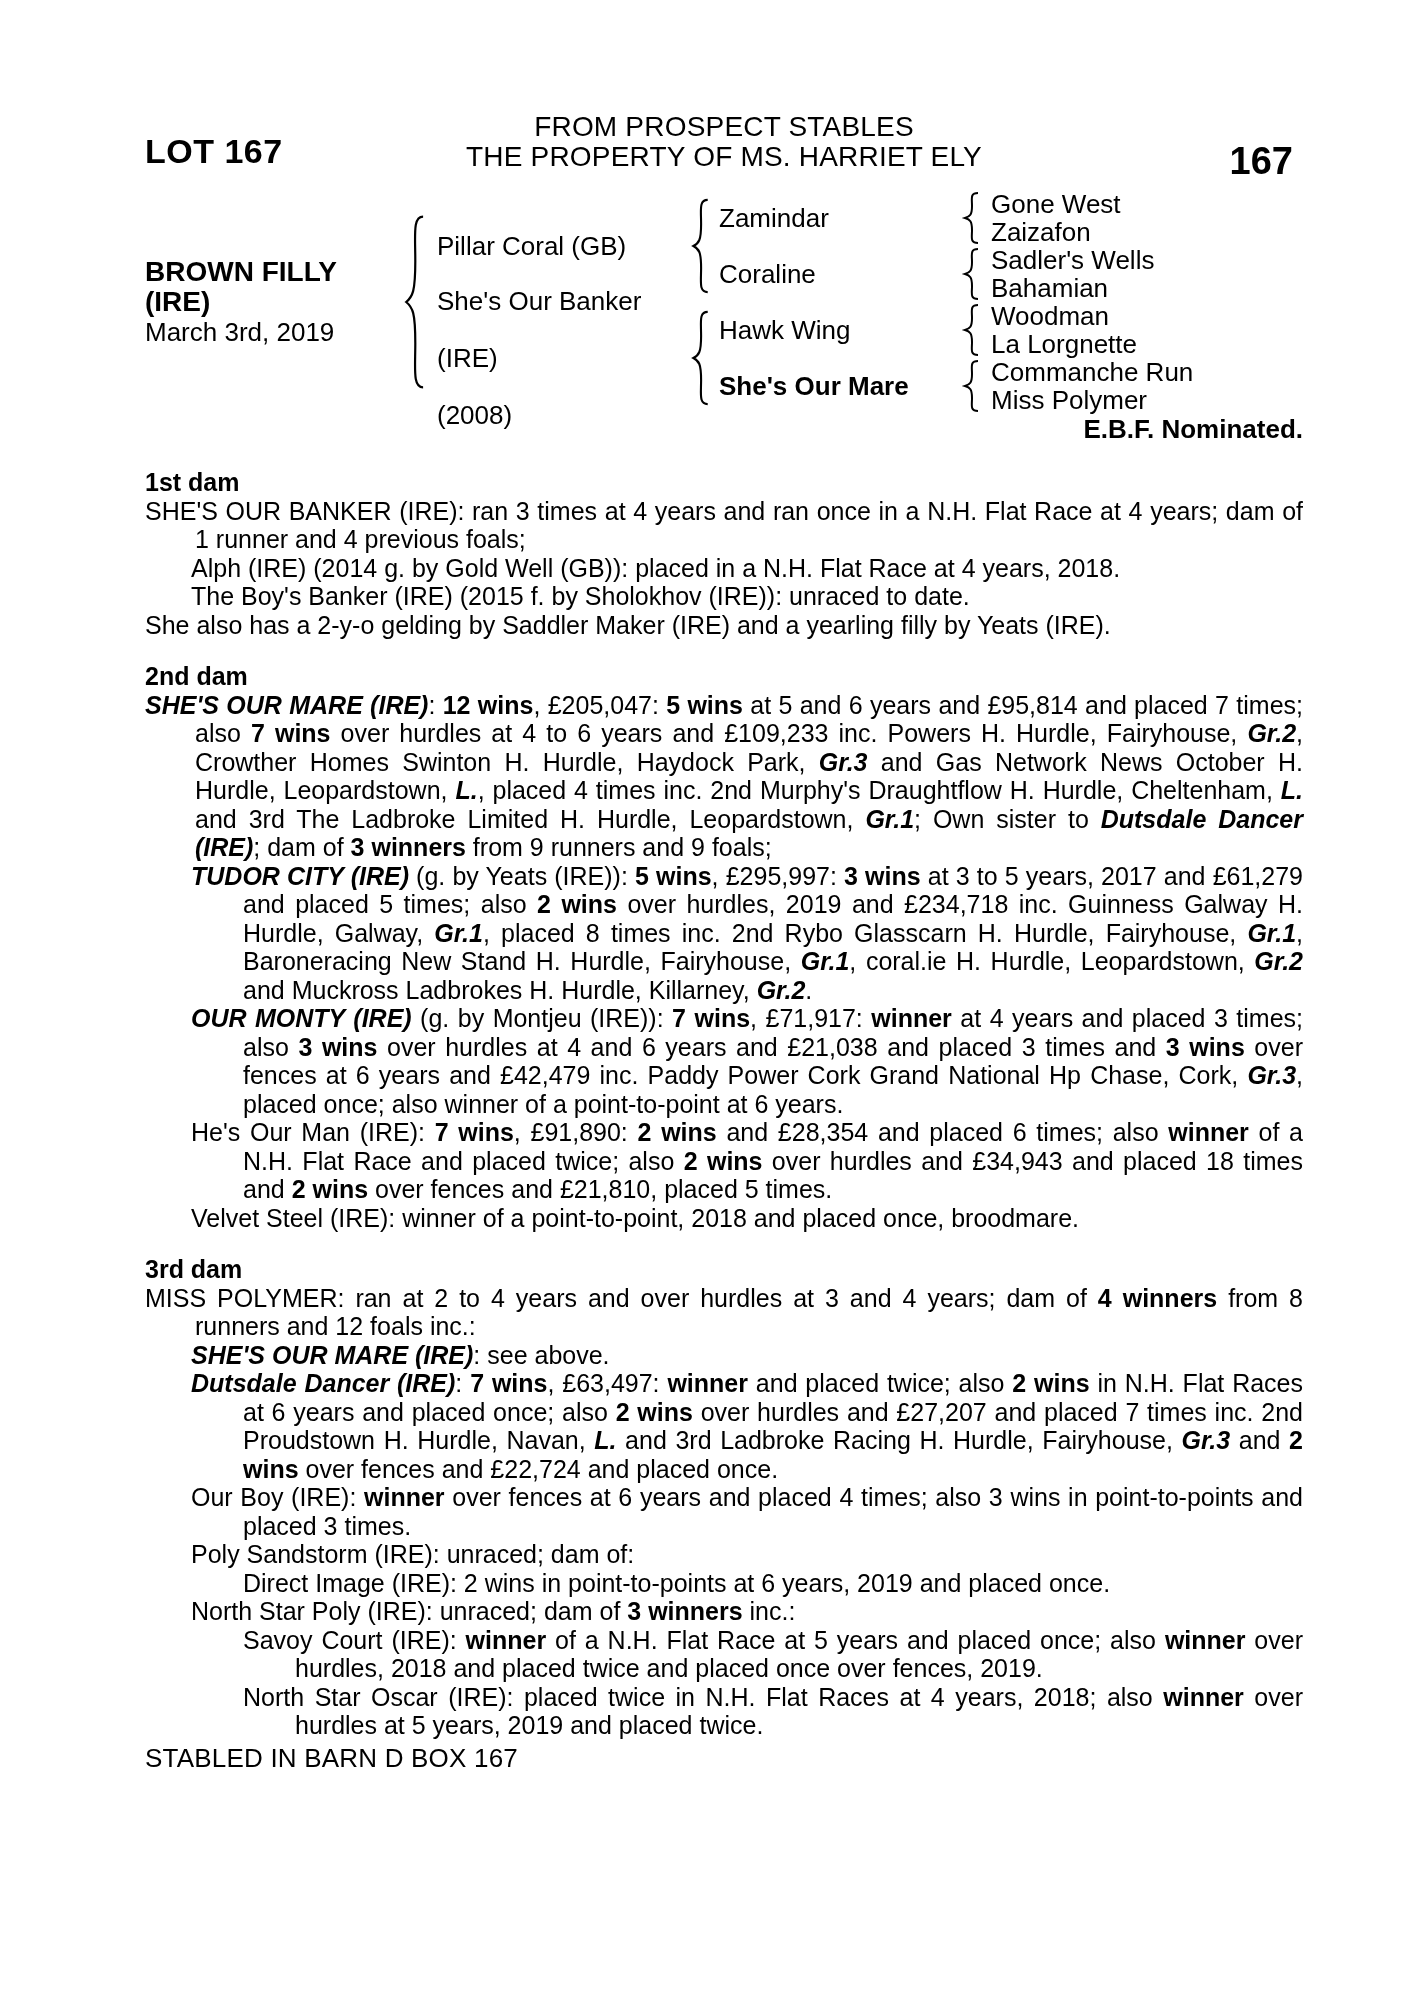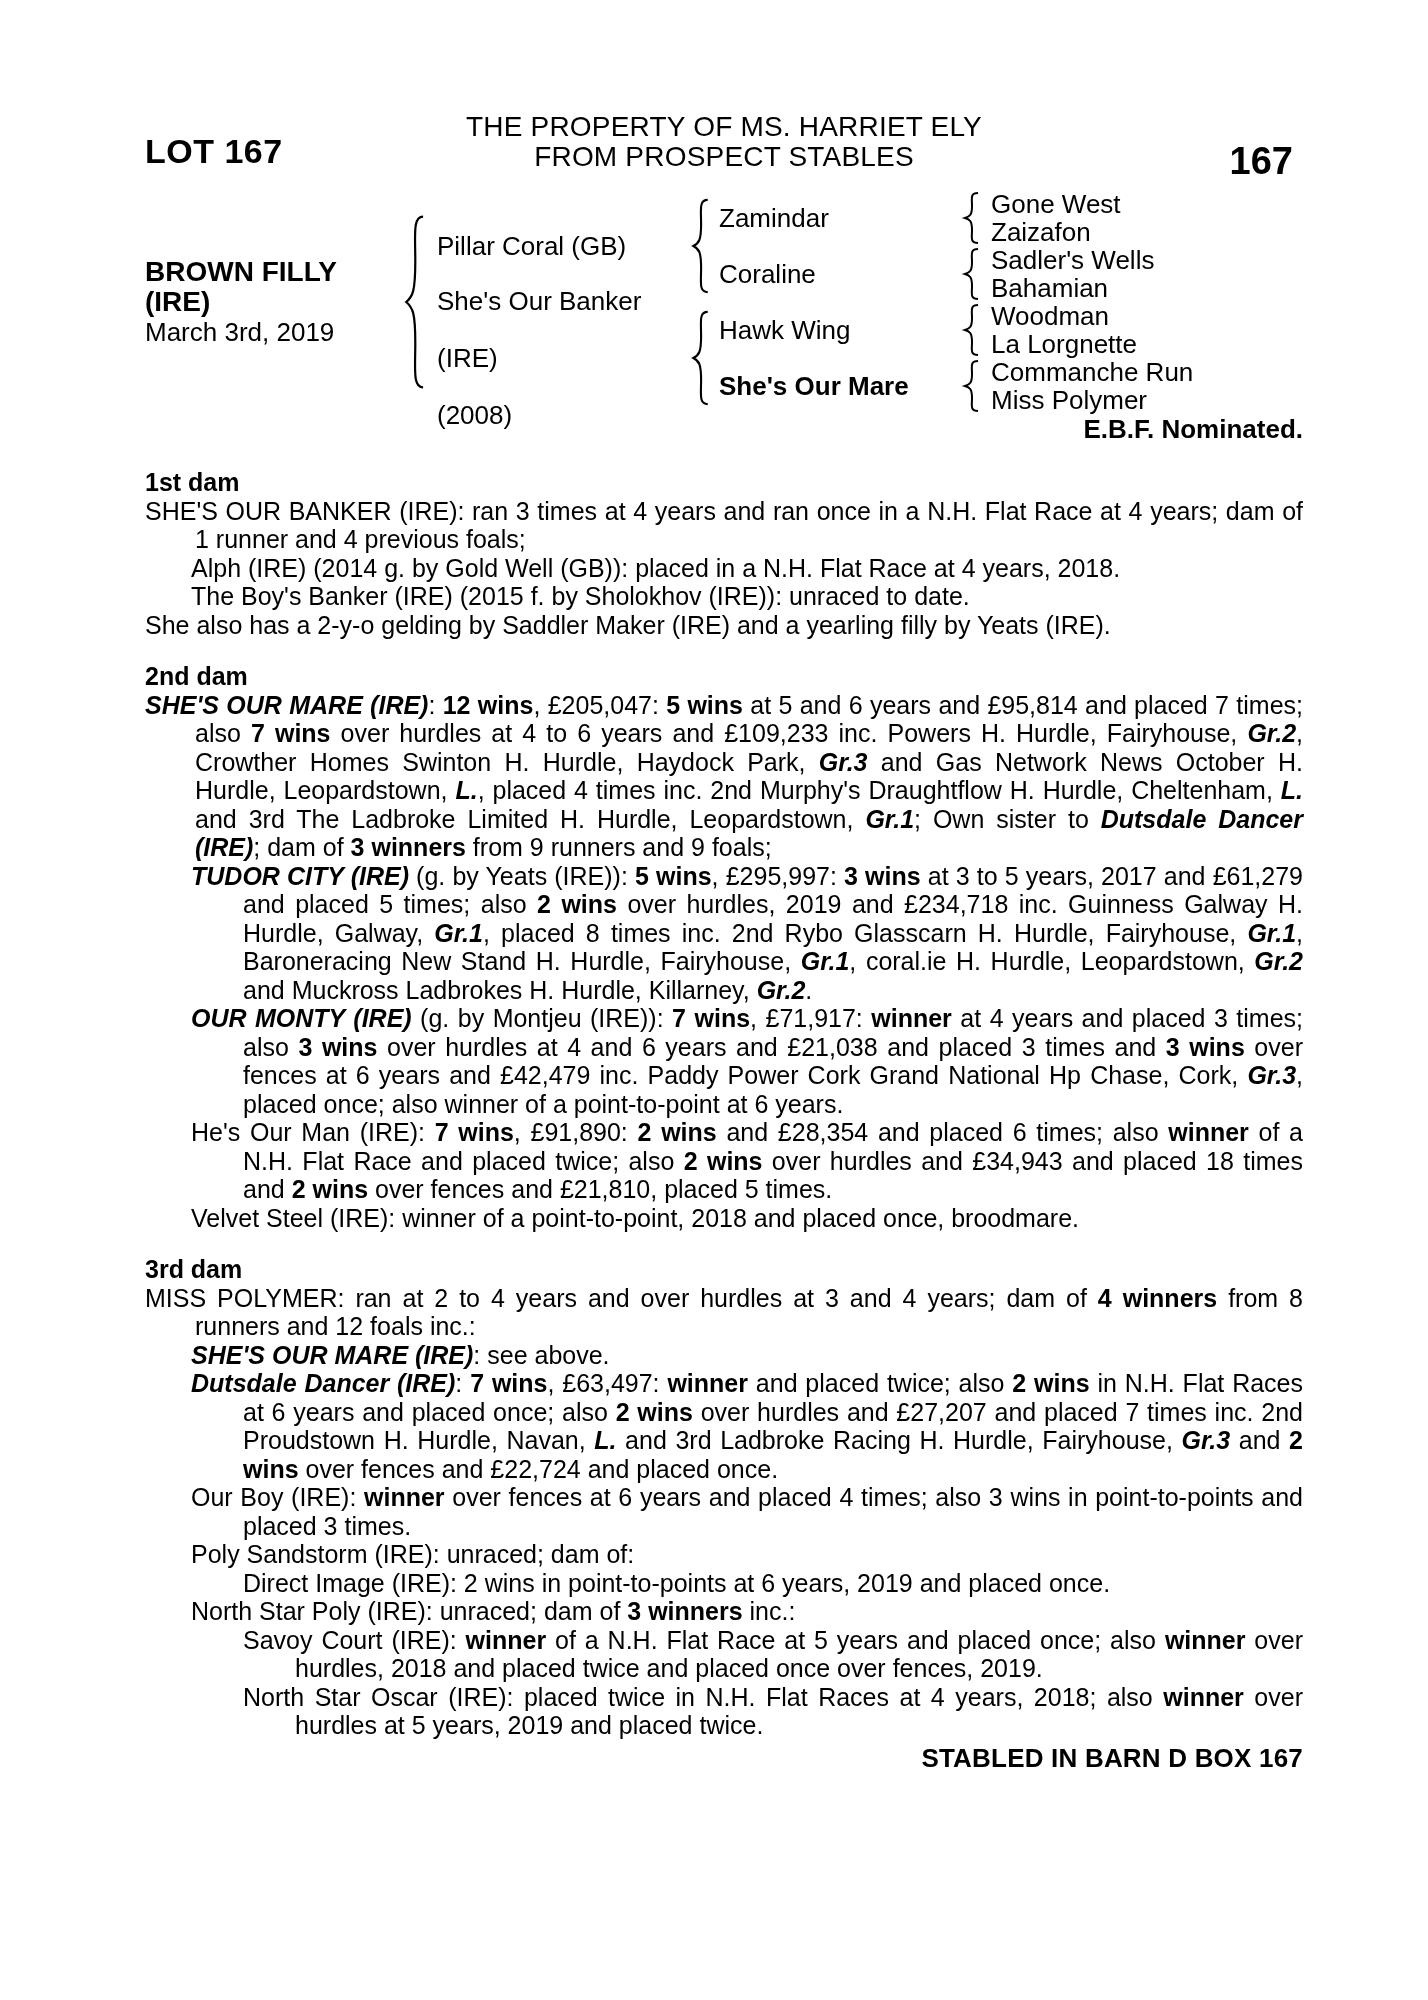--- a/index.html
+++ b/index.html
@@ -51,32 +51,32 @@
   .section{margin-top:23px;}
   .section-heading{font-weight:bold;font-size:25px;line-height:28.5px;}
   .para{margin:0;text-align:justify;font-size:25px;line-height:28.5px;}
   .indent-0{padding-left:50px;text-indent:-50px;}
   .indent-1{padding-left:98px;text-indent:-52px;}
   .indent-2{padding-left:150px;text-indent:-52px;}
   .b{font-weight:bold;}
   .bi{font-weight:bold;font-style:italic;}
   .r{}
 
-  .stabled{text-align:right;font-weight:bold;font-size:26px;margin-top:3px;letter-spacing:.2px;}
+  .stabled{text-align:left;font-weight:normal;font-size:26px;margin-top:3px;letter-spacing:.2px;}
 </style>
 </head>
 <body>
 
 <div class="page">
 
   <div class="header">
     <div class="lot-label">LOT 167</div>
     <div class="consignor">
+      <div>FROM PROSPECT STABLES</div>
       <div>THE PROPERTY OF MS. HARRIET ELY</div>
-      <div>FROM PROSPECT STABLES</div>
     </div>
     <div class="page-number">167</div>
   </div>
 
   <div class="pedigree">
 
     <div class="ped-cell g1">
       <span class="nm">BROWN FILLY</span>
       <span class="nm">(IRE)</span>
       <span class="dt">March 3rd, 2019</span>

